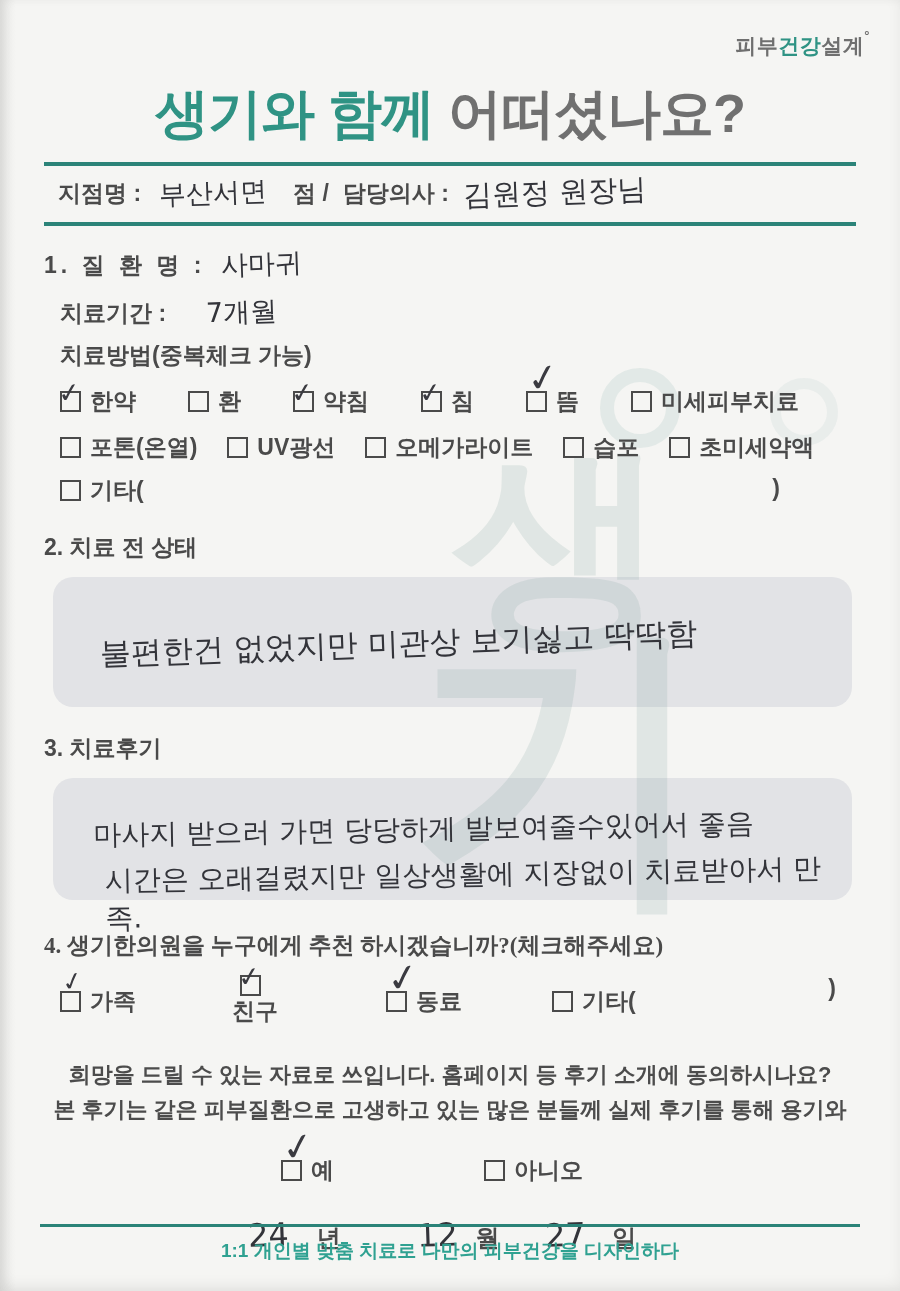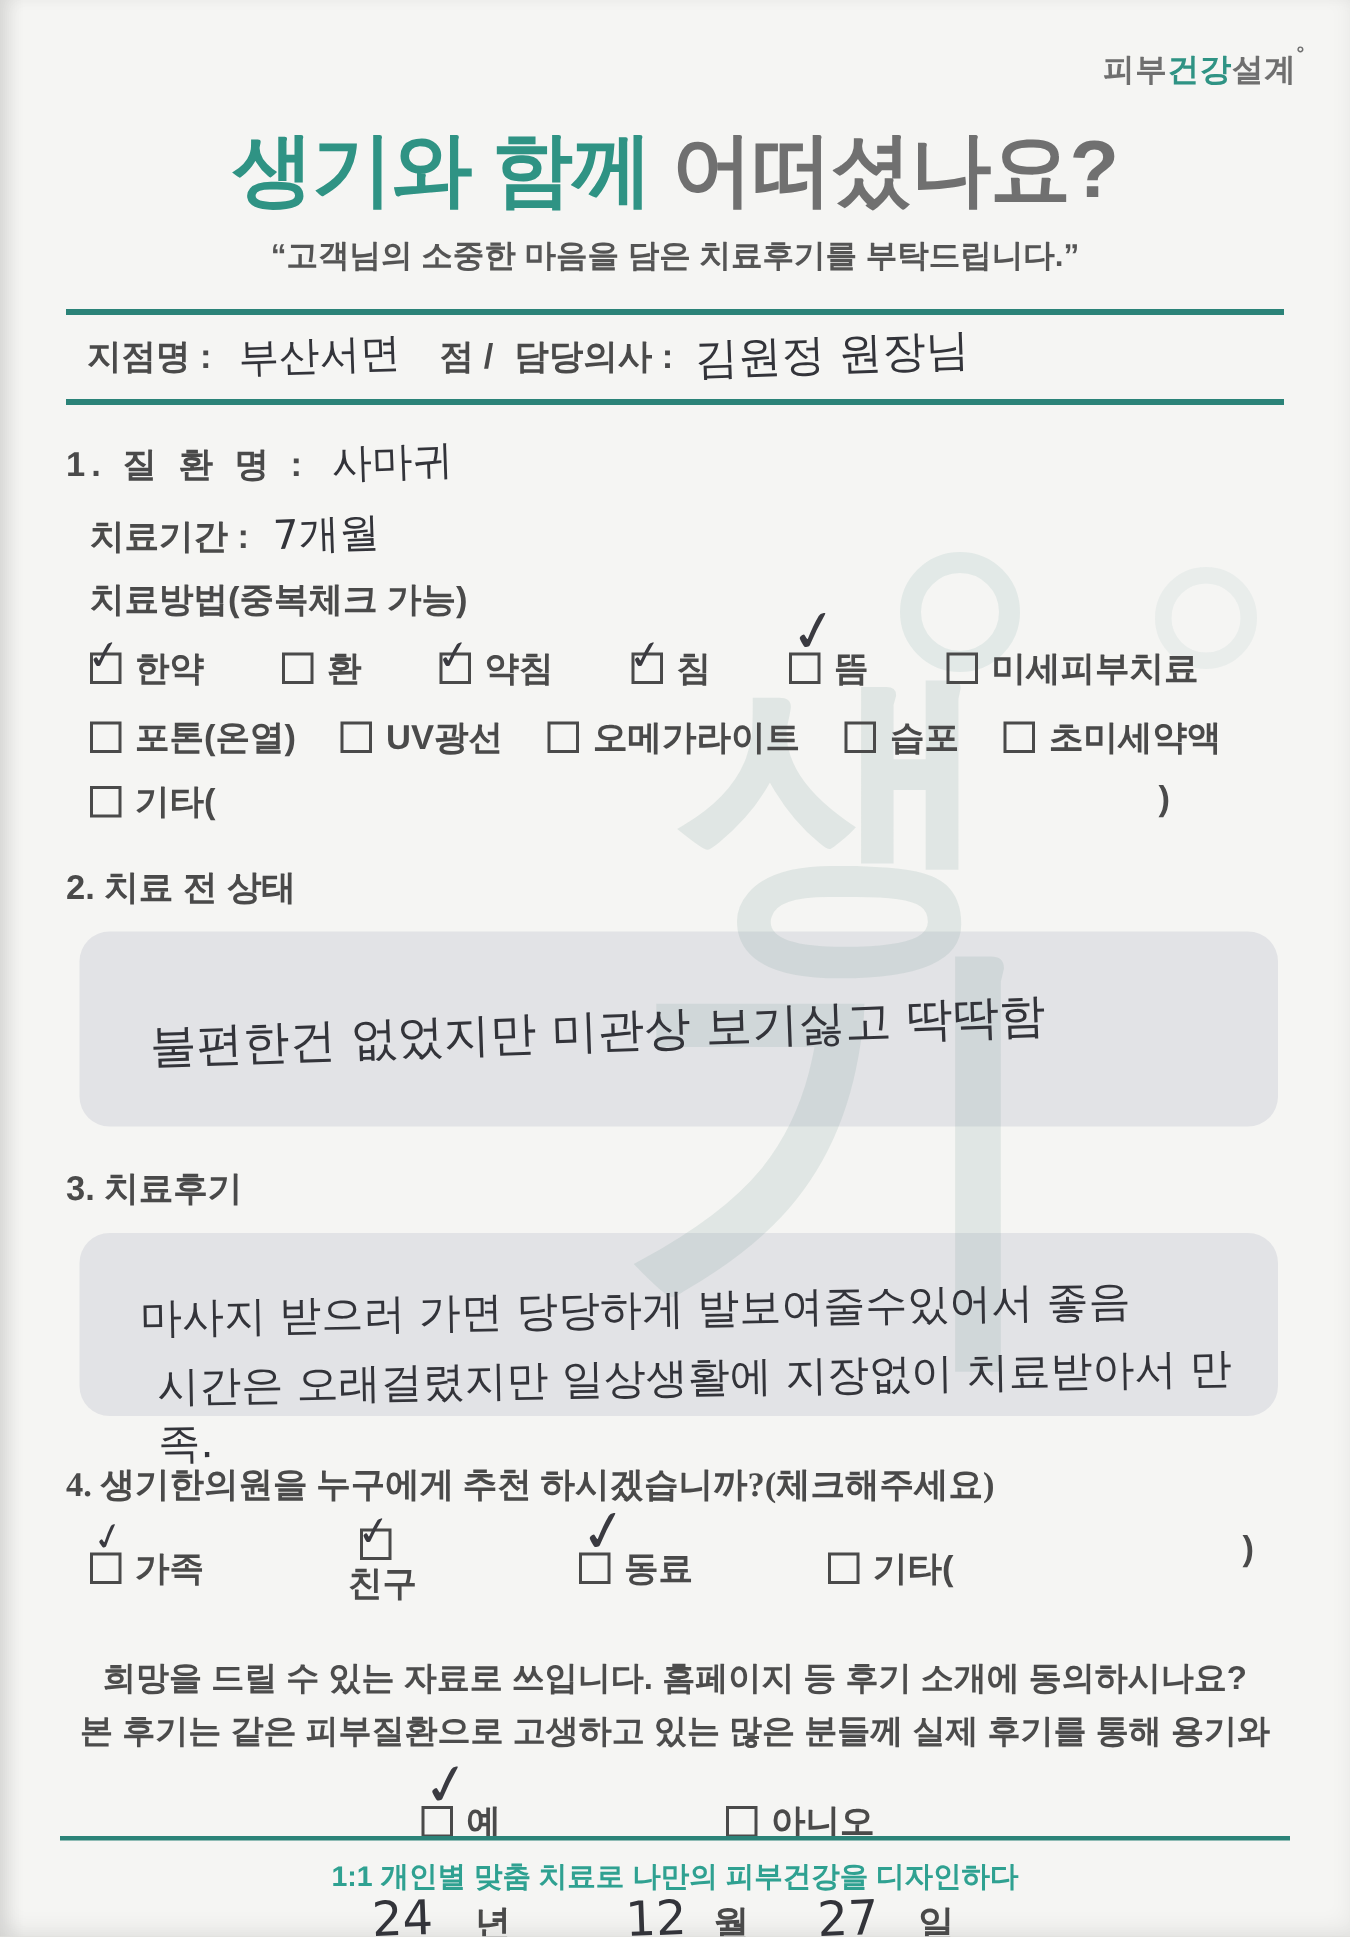--- a/index.html
+++ b/index.html
@@ -33,21 +33,21 @@
   .p-label{font-size:23px;font-weight:700;color:#4a4a4a;}
   .hand{font-family:"DejaVu Sans","Liberation Sans",sans-serif;color:#33343a;}
   .branch .hand{font-size:27px;transform:rotate(-2deg);margin:0 26px 0 18px;}
   .branch .hand.doctor{font-size:29px;margin:0 0 0 14px;}
   .branch .mid{margin-right:14px;}
   
   .sec1{margin:20px 44px 0;}
   .field{display:flex;align-items:baseline;}
   .field .hand{font-size:27px;margin-left:16px;transform:rotate(-2deg);}
   .f2,.f3,.cbrow{margin-left:16px;}
-  .f2{margin-top:12px;}
+  .f2{margin-top:12px;gap:24px;}
   .f3{margin-top:10px;}
   .sp{letter-spacing:4px;}
   
   .cbrow{display:flex;align-items:flex-start;margin-top:15px;}
   .cb{display:inline-flex;align-items:center;position:relative;}
   .box{width:17px;height:17px;border:2.5px solid #4a4a4a;margin-right:9px;position:relative;flex:none;background:transparent;}
   .cb-label{font-size:23px;font-weight:700;color:#4a4a4a;white-space:nowrap;}
   .mark{display:none;position:absolute;font-weight:700;color:#3a3a40;line-height:1;}
   .cb.checked .mark{display:block;}
   .mark::before{content:"✓";display:block;}
@@ -96,21 +96,20 @@
   <div class="watermark">
     <span class="wm1">생</span>
     <span class="wm2">기</span>
   </div>
   <div class="wm-ring r1"></div>
   <div class="wm-ring r2"></div>
 
   <div class="logo"><span>피부</span><span class="accent">건강</span><span>설계</span><span class="degree">°</span></div>
 
   <h1 class="title"><span class="accent">생기와 함께</span><span> 어떠셨나요?</span></h1>
-  <div class="subtitle">“고객님의 소중한 마음을 담은 치료후기를 부탁드립니다.”</div>
 
   <div class="branch">
     <span class="p-label">지점명 :</span>
     <span class="hand">부산서면</span>
     <span class="p-label mid">점 /</span>
     <span class="p-label">담당의사 :</span>
     <span class="hand doctor">김원정 원장님</span>
   </div>
 
   <div class="sec1">

